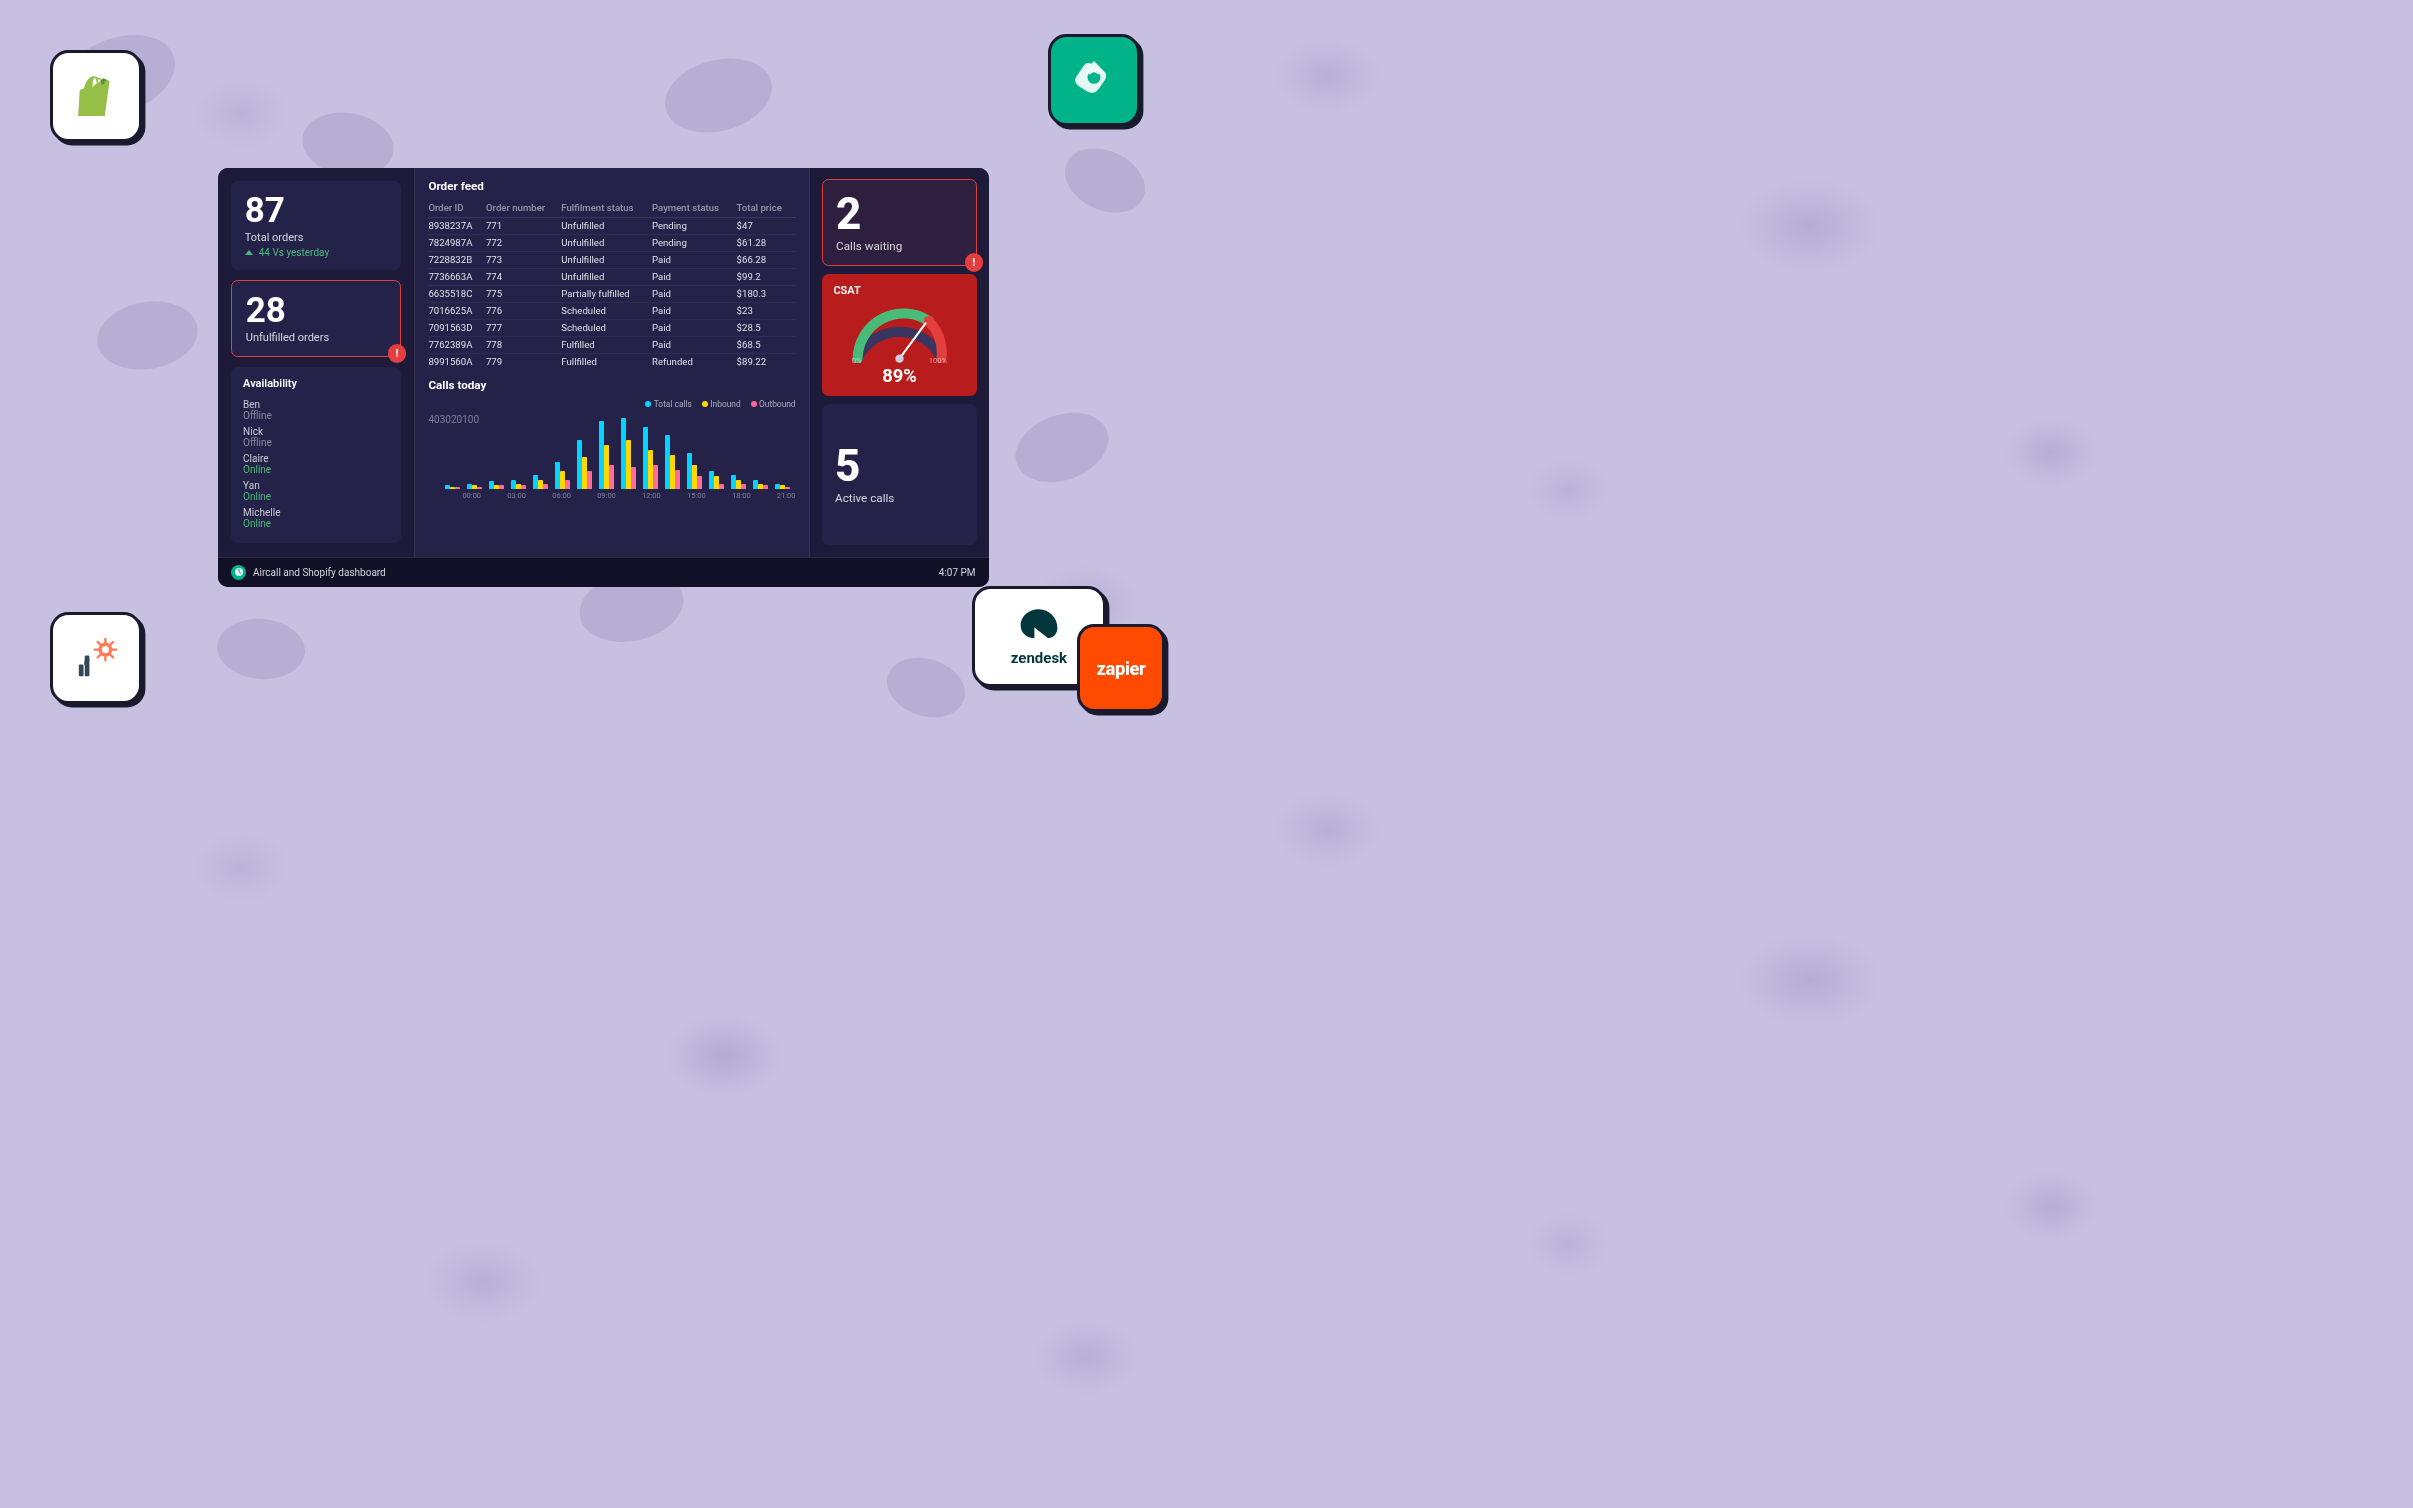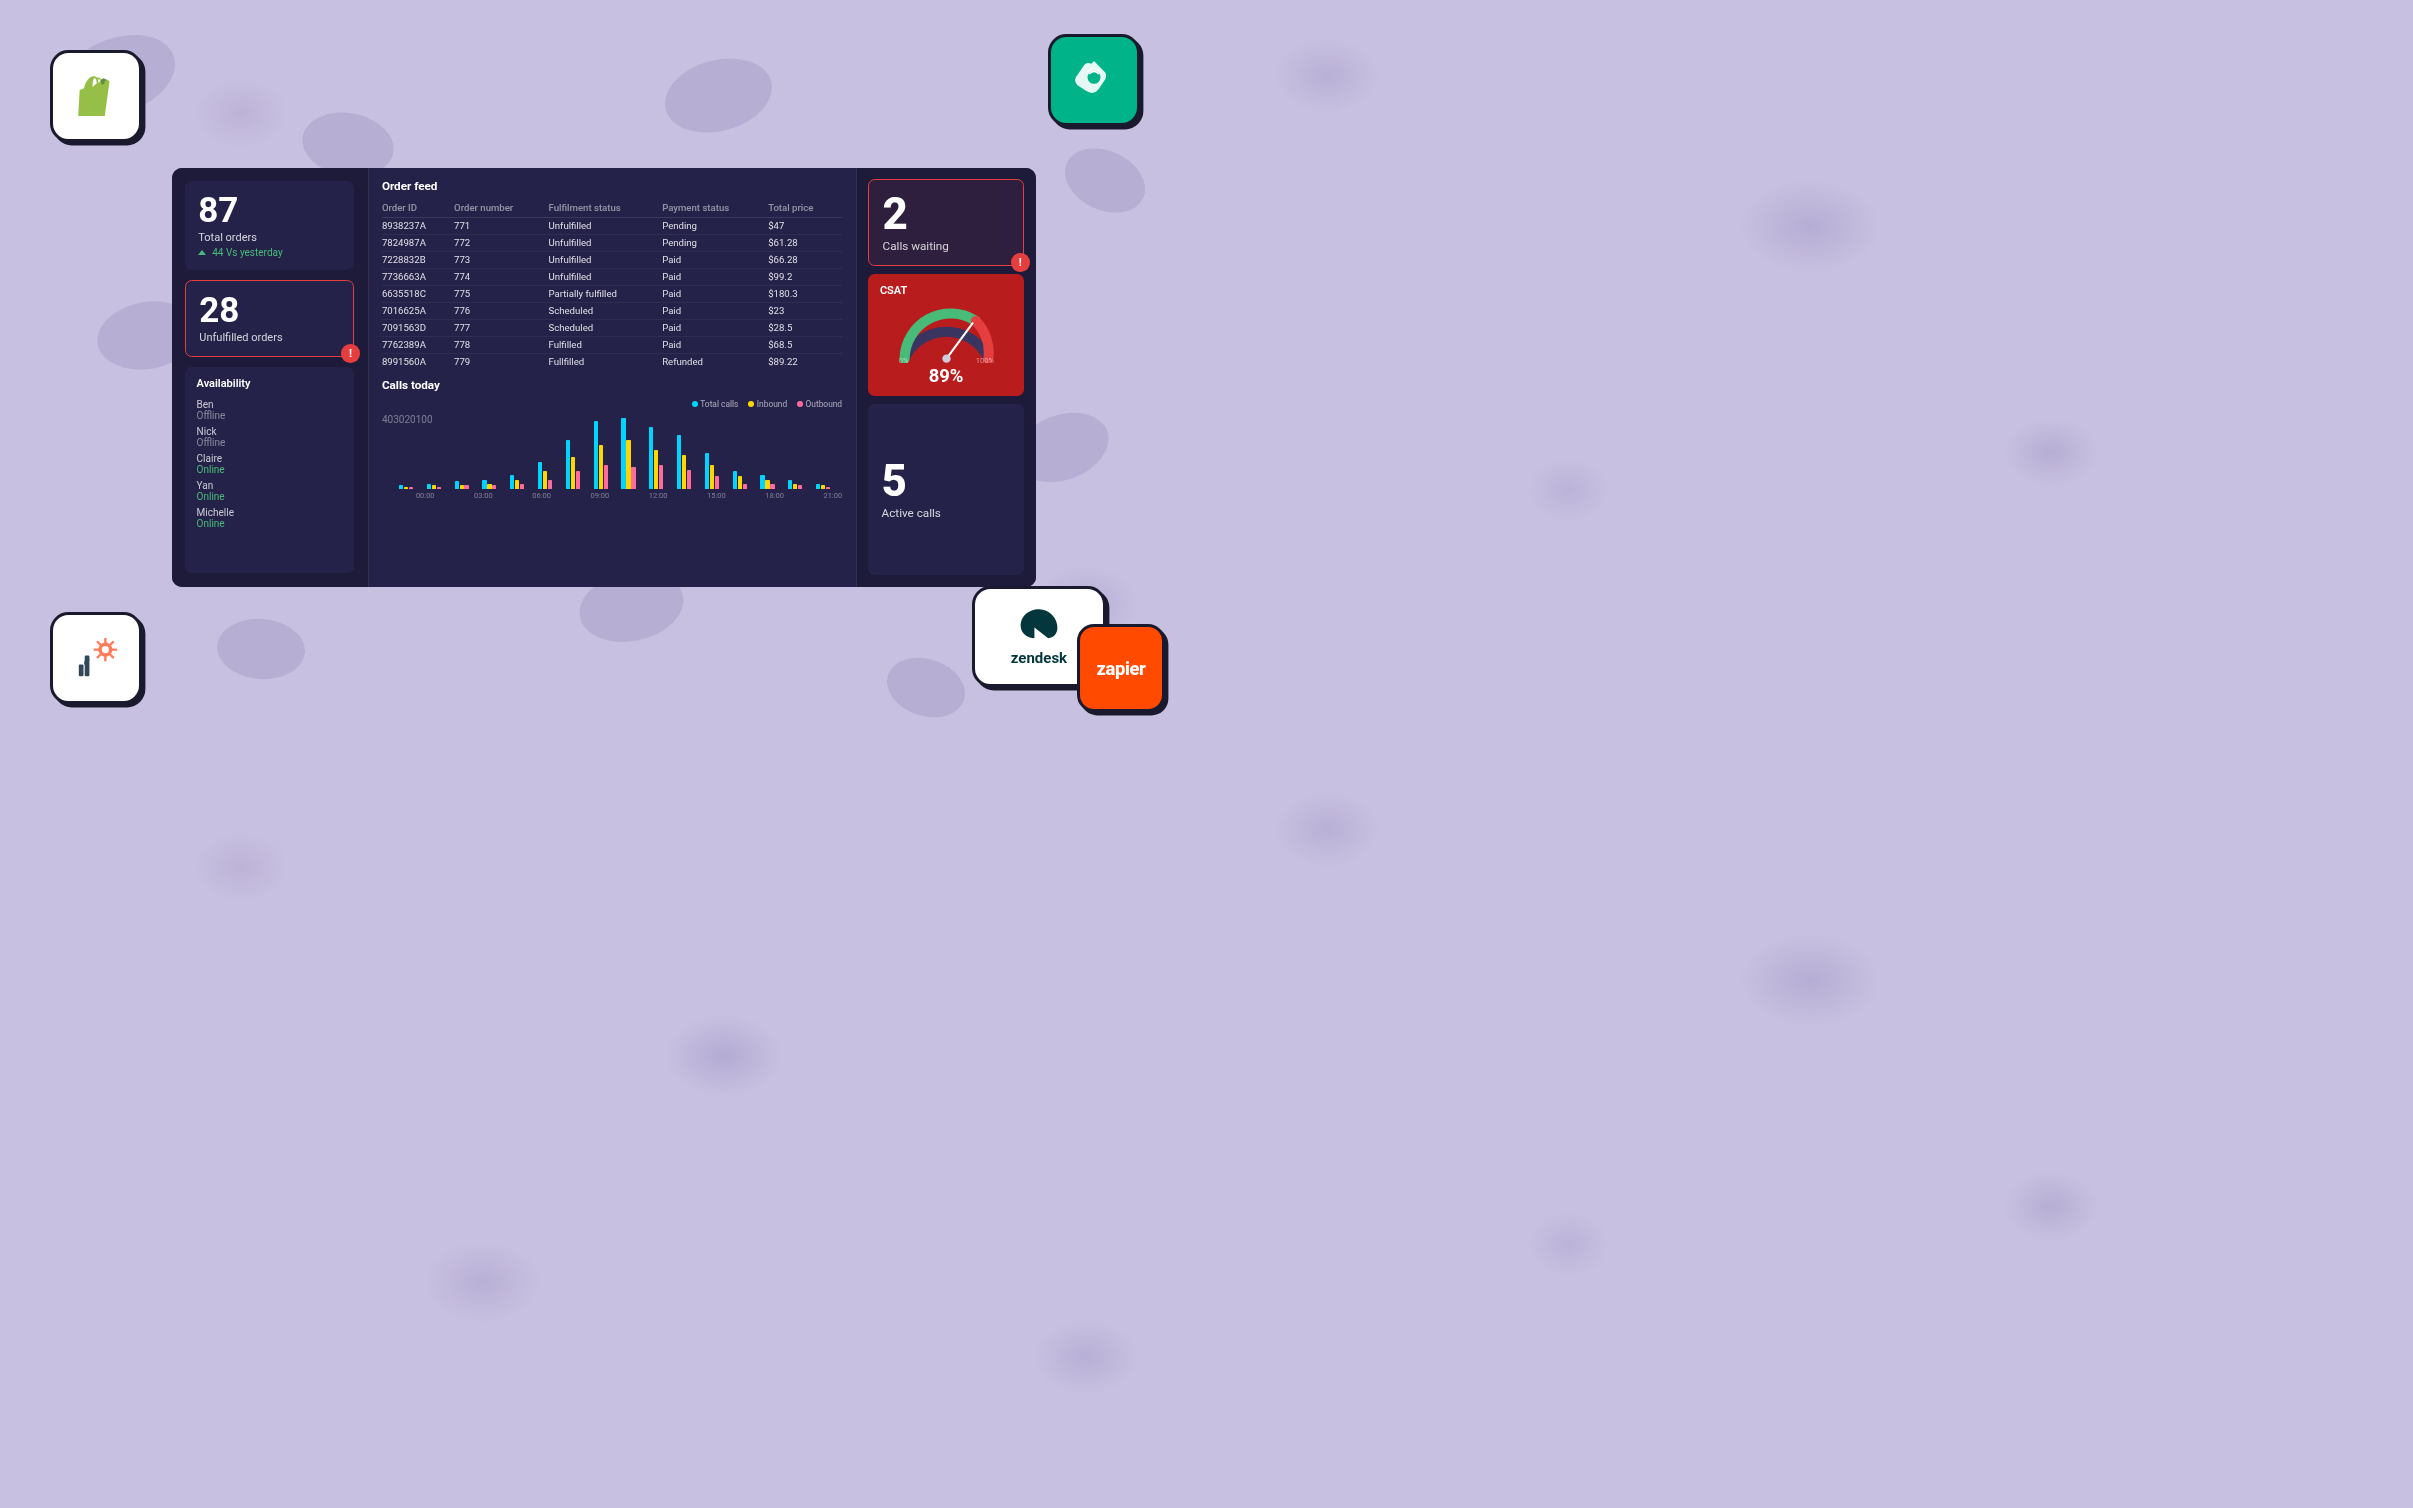--- a/index.html
+++ b/index.html
@@ -53,21 +53,21 @@
     }
 
     .shopify-icon { top: 50px; left: 50px; }
     .aircall-icon { top: 34px; right: 67px; background: #00b388; }
     .hubspot-icon { bottom: 50px; left: 50px; background: white; }
     .zendesk-icon { bottom: 84px; right: 134px; background: white; width: 134px; height: 92px; }
     .zapier-icon { bottom: 34px; right: 34px; background: #ff4a00; width: 84px; height: 84px; border-radius: 15px; }
 
     
     .dashboard {
-      width: 864px;
+      width: 771px;
       height: 419px;
       background: #1e1b3a;
       border-radius: 10px;
       overflow: hidden;
       position: relative;
       z-index: 5;
       display: flex;
       flex-direction: column;
     }
 
@@ -774,15 +774,27 @@
 
       <div class="active-calls-card">
         <div class="active-calls-number">5</div>
         <div class="active-calls-label">Active calls</div>
       </div>
 
     </div>
 
   </div>
 
+  <div class="dashboard-footer">
+    <div class="footer-left">
+      <div class="footer-icon">
+        <svg width="10" height="10" viewBox="0 0 20 20" xmlns="http://www.w3.org/2000/svg">
+          <circle cx="10" cy="10" r="8" fill="white" opacity="0.9"></circle>
+          <path d="M10 4 L10 10 L14 13" stroke="#00b388" stroke-width="2" fill="none" stroke-linecap="round"></path>
+        </svg>
+      </div>
+      <span class="footer-title">Aircall and Shopify dashboard</span>
+    </div>
+    <span class="footer-time">4:07 PM</span>
+  </div>
 
 </div>
 
 
 </body></html>

